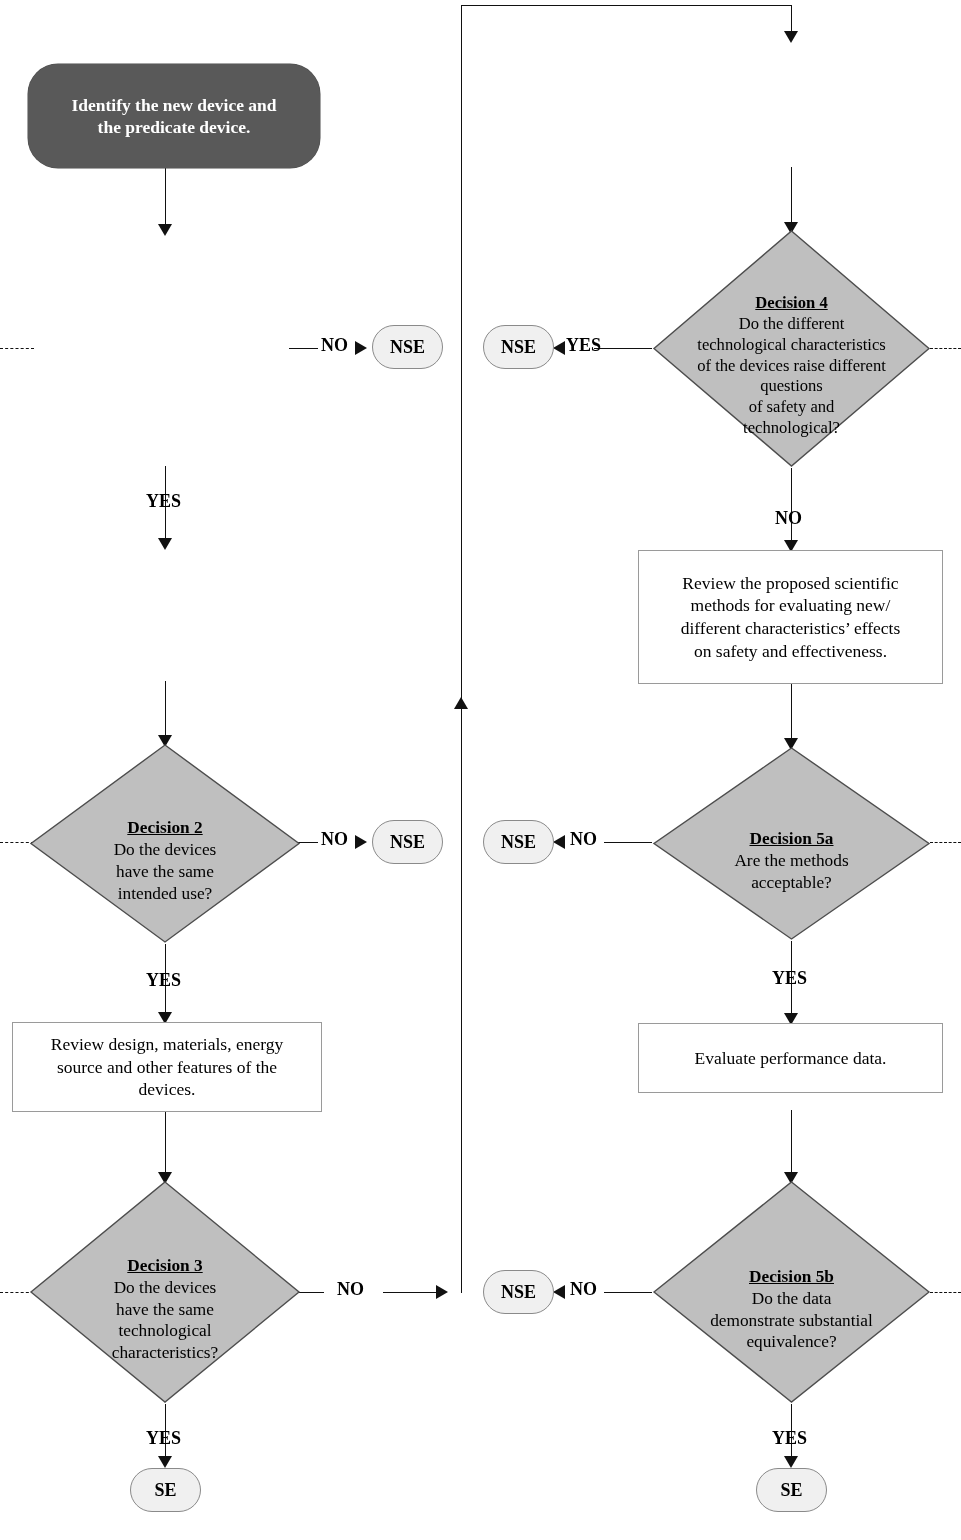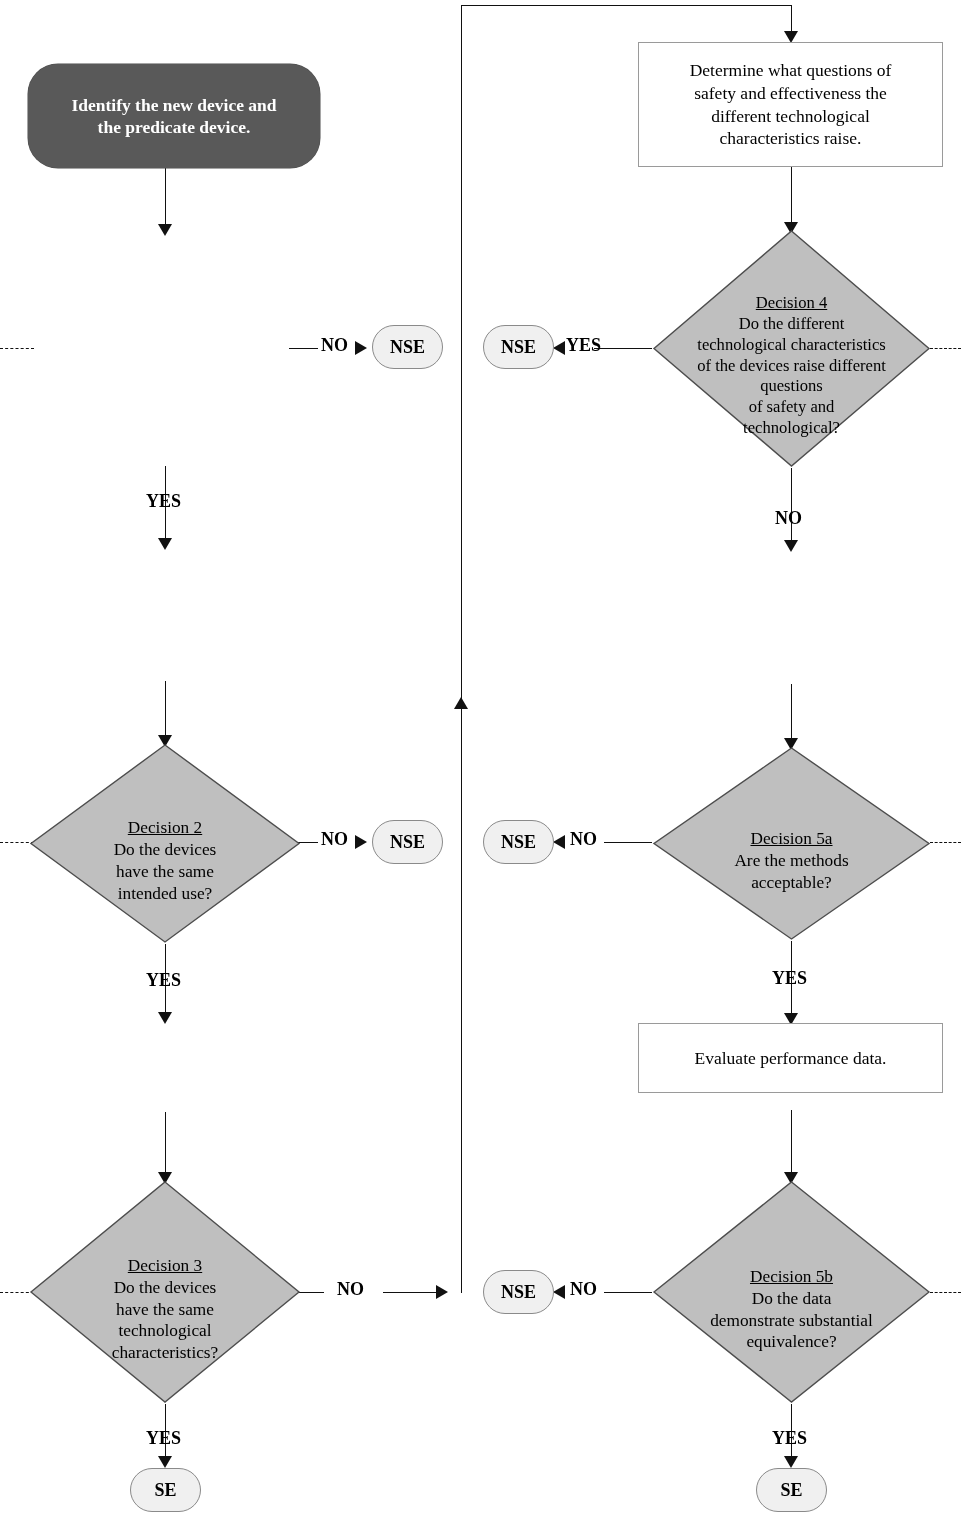--- a/index.html
+++ b/index.html
@@ -38,21 +38,21 @@
 
   
   .dia{display:block;}
   .dia svg{position:absolute;left:0;top:0;}
   .dia .dtext{
     position:absolute;left:0;top:0;width:100%;height:100%;
     display:flex;flex-direction:column;align-items:center;justify-content:center;
     text-align:center;font-size:17.3px;line-height:1.26;color:#000;
     pointer-events:none;
   }
-  .dia .dtitle{font-weight:normal;text-decoration:underline;margin-top:35px;}
+  .dia .dtitle{font-weight:bold;text-decoration:underline;margin-top:35px;}
 
   
   .pill{
     background:#f0f0f0;
     border:1.3px solid #8a8a8a;
     border-radius:22px;
     display:flex;align-items:center;justify-content:center;
     font-weight:bold;font-size:18px;color:#000;
   }
 
@@ -186,66 +186,73 @@
       <div>Do the devices</div>
       <div>have the same</div>
       <div>intended use?</div>
     </div>
   </div>
 
   <div class="node pill" style="left:372px;top:820px;width:71px;height:44px;">
     <span>NSE</span>
   </div>
 
+  <div class="node proc" style="left:12px;top:1022px;width:310px;height:90px;">
+    <div>
+      <div>Review design, materials, energy</div>
+      <div>source and other features of the</div>
+      <div>devices.</div>
+    </div>
+  </div>
 
   <div class="node dia" style="left:29px;top:1180px;width:272px;height:224px;">
     <svg width="272" height="224" viewBox="0 0 272 224">
       <polygon points="136,2 270,112 136,222 2,112" fill="#bfbfbf" stroke="#4d4d4d" stroke-width="1.4"></polygon>
     </svg>
     <div class="dtext">
       <div class="dtitle">Decision 3</div>
       <div>Do the devices</div>
       <div>have the same</div>
       <div>technological</div>
       <div>characteristics?</div>
     </div>
   </div>
 
   <div class="node pill" style="left:130px;top:1468px;width:71px;height:44px;">
     <span>SE</span>
   </div>
 
-  <div class="node proc" style="left:638px;top:42px;width:305px;height:125px;">
-    <div>
-      <div>Determine what questions of</div>
-      <div>safety and effectiveness the</div>
-      <div>different technological</div>
-      <div>characteristics raise.</div>
-    </div>
-  </div>
 
   <div class="node dia" style="left:652px;top:229px;width:279px;height:239px;">
     <svg width="279" height="239" viewBox="0 0 279 239">
       <polygon points="139.5,2 277,119.5 139.5,237 2,119.5" fill="#bfbfbf" stroke="#4d4d4d" stroke-width="1.4"></polygon>
     </svg>
     <div class="dtext" style="font-size:16.6px;">
       <div class="dtitle">Decision 4</div>
       <div>Do the different</div>
       <div>technological characteristics</div>
       <div>of the devices raise different</div>
       <div>questions</div>
       <div>of safety and</div>
       <div>technological?</div>
     </div>
   </div>
 
   <div class="node pill" style="left:483px;top:325px;width:71px;height:44px;">
     <span>NSE</span>
   </div>
 
+  <div class="node proc" style="left:638px;top:550px;width:305px;height:134px;">
+    <div>
+      <div>Review the proposed scientific</div>
+      <div>methods for evaluating new/</div>
+      <div>different characteristics’ effects</div>
+      <div>on safety and effectiveness.</div>
+    </div>
+  </div>
 
   <div class="node dia" style="left:652px;top:746px;width:279px;height:195px;">
     <svg width="279" height="195" viewBox="0 0 279 195">
       <polygon points="139.5,2 277,97.5 139.5,193 2,97.5" fill="#bfbfbf" stroke="#4d4d4d" stroke-width="1.4"></polygon>
     </svg>
     <div class="dtext">
       <div class="dtitle">Decision 5a</div>
       <div>Are the methods</div>
       <div>acceptable?</div>
     </div>

